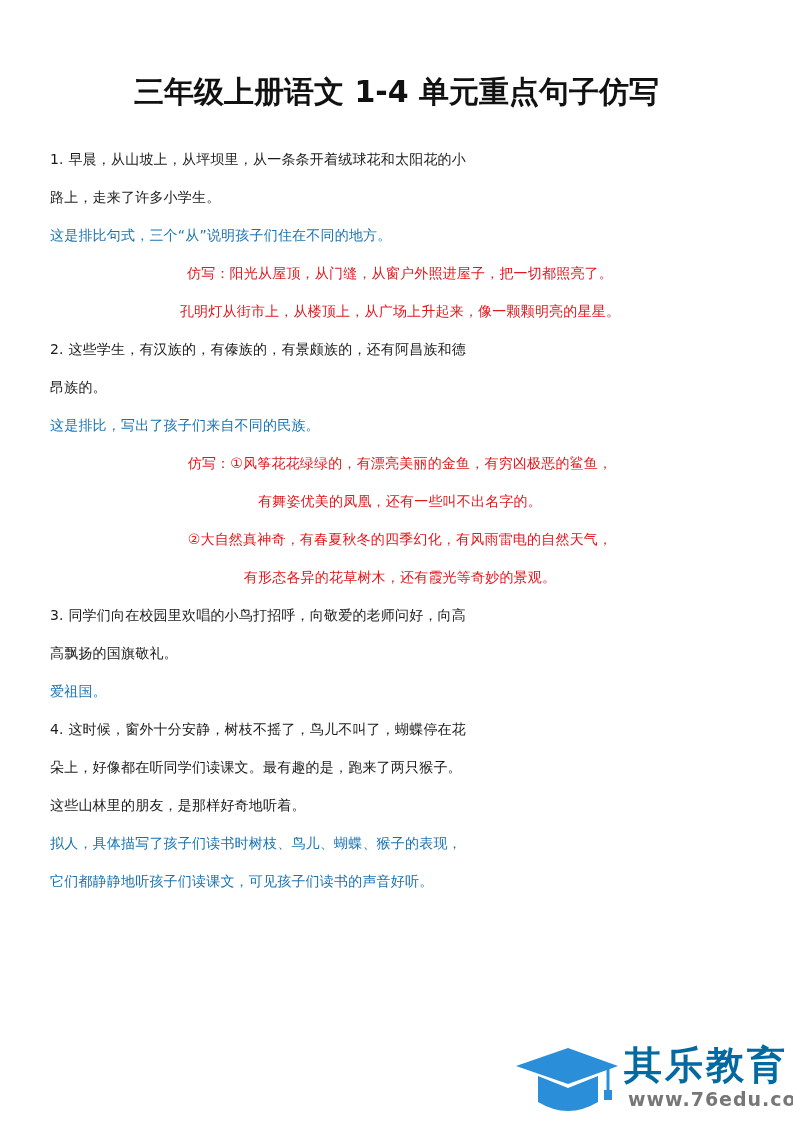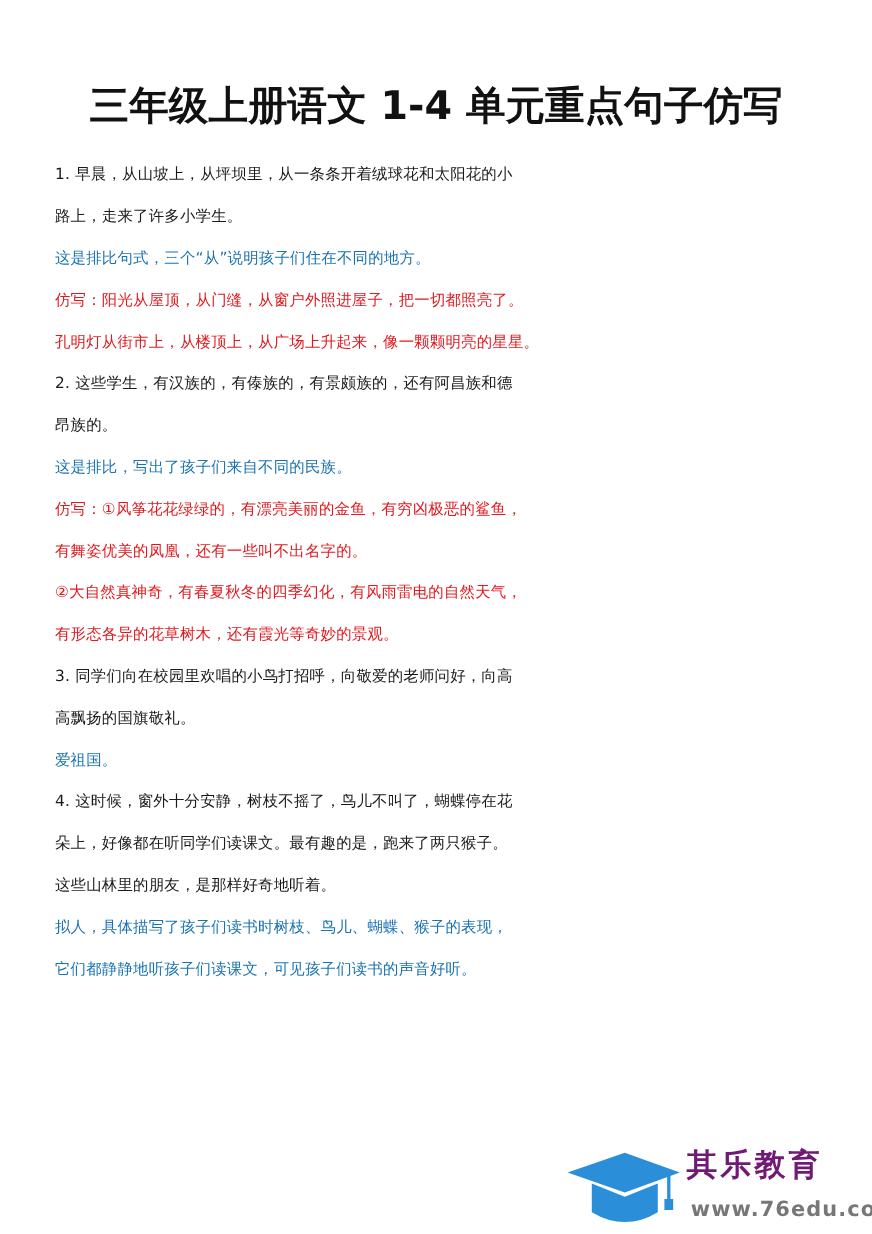--- a/index.html
+++ b/index.html
@@ -1,28 +1,28 @@
 <!DOCTYPE html>
 <html><head>
   <meta charset="utf-8">
   <style>
     html, body { margin:0; padding:0; background:#ffffff; }
     body { width:793px; height:1122px; position:relative; overflow:hidden;
            font-family: "DejaVu Sans", "Liberation Sans", sans-serif; }
     .title { position:absolute; top:72px; left:0; width:793px; text-align:center;
-             font-size:36px; font-weight:bold; color:#111; letter-spacing:0px; }
+             font-size:30px; font-weight:bold; color:#111; letter-spacing:0px; }
     .content { position:absolute; top:140px; left:50px; width:700px; }
     .line { font-size:14px; line-height:38px; white-space:nowrap; letter-spacing:0.2px; }
     .orig { color:#1a1a1a; }
     .note { color:#1a73b0; font-weight:normal; }
-    .imit { color:#e0191f; }
+    .imit { color:#e0191f;text-align:center; }
     .logo { position:absolute; left:512px; top:1038px; width:281px; height:84px; }
     .cap { position:absolute; left:0; top:2px; }
-    .brand { position:absolute; left:112px; top:2px; font-size:28px; font-weight:bold;
-             color:#701a75; letter-spacing:3px; white-space:nowrap; }
+    .brand { position:absolute; left:112px; top:2px; font-size:38px; font-weight:bold;
+             color:#0369a1; letter-spacing:3px; white-space:nowrap; }
     .url { position:absolute; left:116px; top:50px; font-size:19px; font-weight:bold;
            color:#777; letter-spacing:1px; white-space:nowrap; }
   </style>
 </head>
 <body>
 
 <div class="title">三年级上册语文 1-4 单元重点句子仿写</div>
 
 <div class="content">
   <div class="line orig">1. 早晨，从山坡上，从坪坝里，从一条条开着绒球花和太阳花的小</div>

